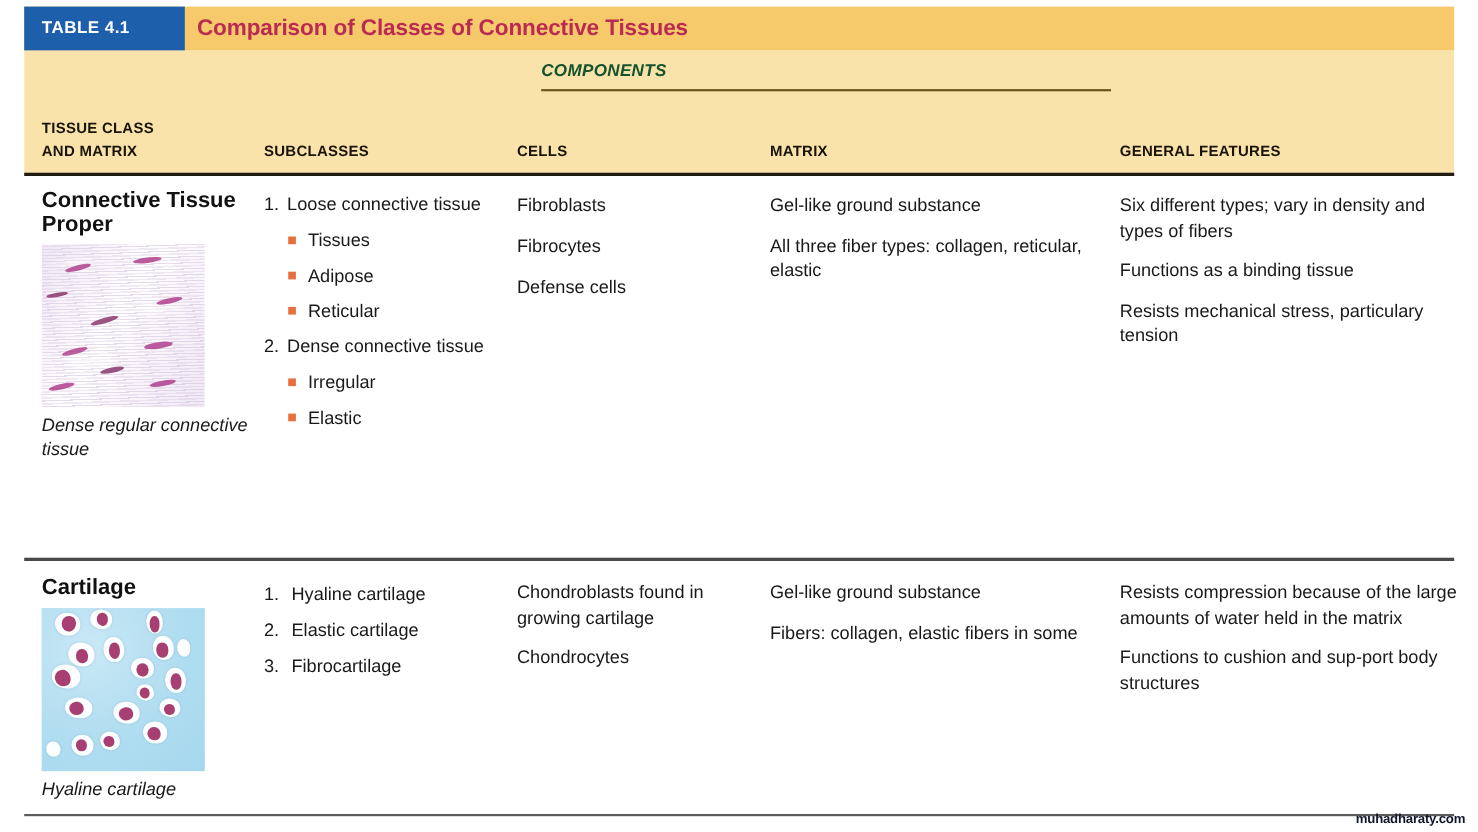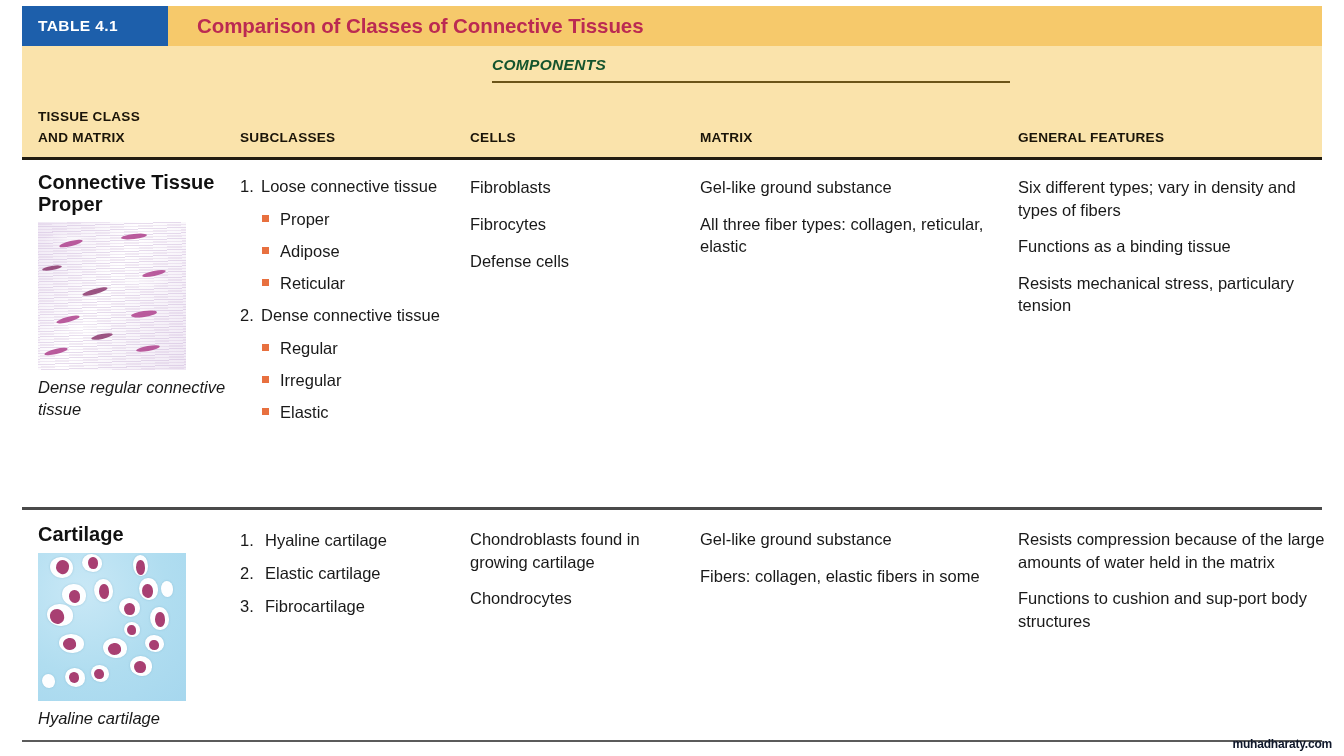--- a/index.html
+++ b/index.html
@@ -32,21 +32,21 @@
   }
   .table-badge-label {
     color: #ffffff;
     font-size: 15.5px;
     font-weight: bold;
     letter-spacing: 0.4px;
   }
   .title-text {
     flex: 1;
     display: flex; align-items: center;
-    padding-left: 29px;
+    padding-left: 11px;
     color: #bb2a52;
     font-size: 20.5px;
     font-weight: bold;
     letter-spacing: -0.1px;
   }
 
   
   .header-area {
     position: absolute;
     left: 22px; top: 46px;
@@ -273,42 +273,38 @@
     <div class="cell col-sub" style="top:2px">
       <ul class="num-list">
         <li class="num-item">
           <span class="num">1.</span>
           <span class="txt">Loose connective tissue</span>
         </li>
       </ul>
       <ul class="bullet-list">
         <li class="bullet-item">
           <span class="bullet-sq"></span>
-          <span>Proper</span>
+          <span>Tissues</span>
         </li>
         <li class="bullet-item">
           <span class="bullet-sq"></span>
           <span>Adipose</span>
         </li>
         <li class="bullet-item">
           <span class="bullet-sq"></span>
           <span>Reticular</span>
         </li>
       </ul>
       <ul class="num-list" style="margin-top:7px">
         <li class="num-item">
           <span class="num">2.</span>
           <span class="txt">Dense connective tissue</span>
         </li>
       </ul>
       <ul class="bullet-list">
-        <li class="bullet-item">
-          <span class="bullet-sq"></span>
-          <span>Regular</span>
-        </li>
         <li class="bullet-item">
           <span class="bullet-sq"></span>
           <span>Irregular</span>
         </li>
         <li class="bullet-item">
           <span class="bullet-sq"></span>
           <span>Elastic</span>
         </li>
       </ul>
     </div>

